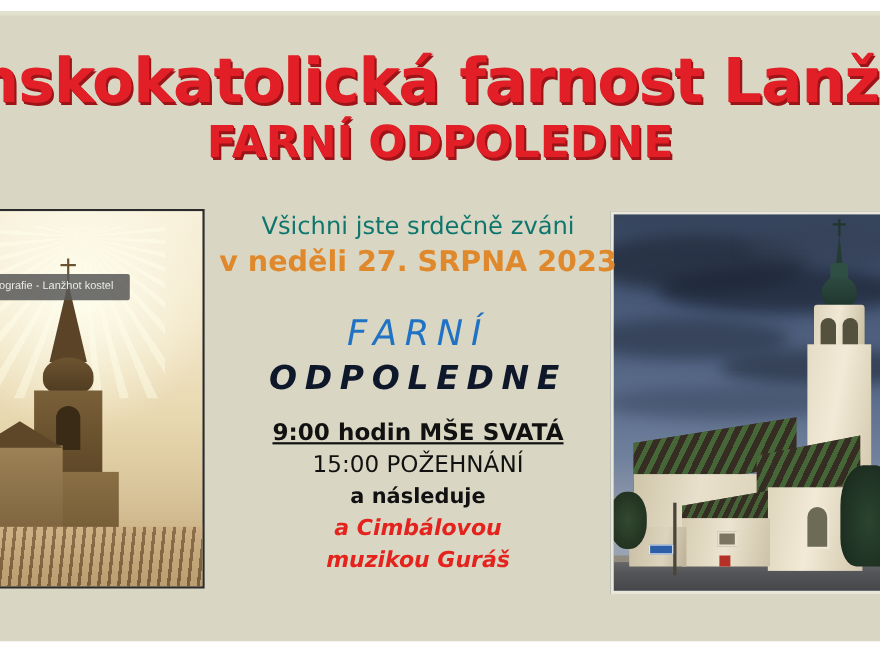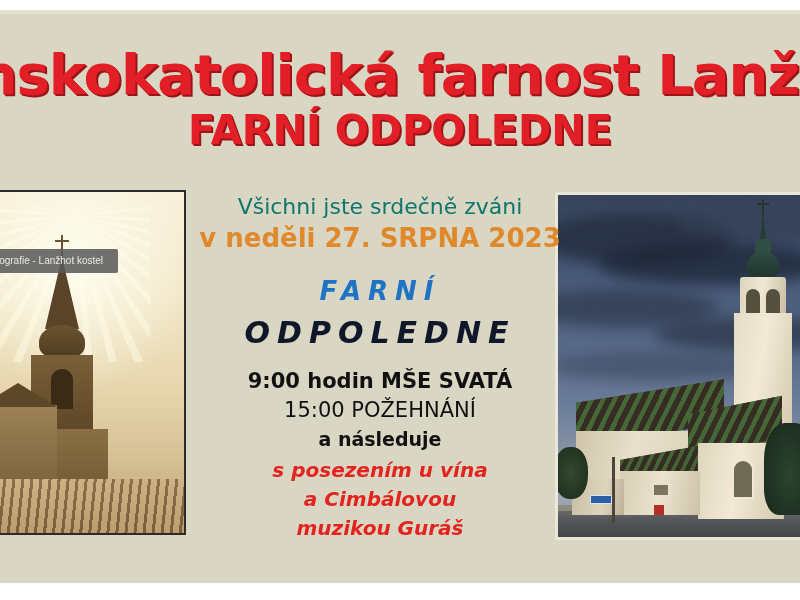--- a/index.html
+++ b/index.html
@@ -517,44 +517,45 @@
   .t-date {
     font-family: "DejaVu Sans", sans-serif;
     font-size: 26px;
     line-height: 30px;
     font-weight: bold;
     color: #e0892c;
     margin-top: 1px;
   }
   .t-big {
     font-family: "DejaVu Sans", sans-serif;
-    font-size: 26px;
+    font-size: 32px;
     line-height: 44px;
-    font-weight: bold;
+    font-weight: normal;
     font-style: italic;
     letter-spacing: 7px;
     color: #1f72c4;
-    margin-top: 16px;
+    margin-top: 28px;
   }
   .t-big2 {
     font-family: "DejaVu Sans", sans-serif;
     font-size: 30px;
     line-height: 40px;
     font-weight: bold;
     font-style: italic;
     letter-spacing: 7px;
     color: #0f172a;
   }
   .t-time {
     font-family: "DejaVu Sans", sans-serif;
     font-size: 21px;
     line-height: 29px;
     font-weight: bold;
     color: #111111;
     margin-top: 14px;
+    text-decoration: underline;
   }
   .t-time2 {
     font-family: "DejaVu Sans", sans-serif;
     font-size: 21px;
     line-height: 29px;
     font-weight: normal;
     color: #111111;
   }
   .t-follow {
     font-family: "DejaVu Sans", sans-serif;
@@ -660,18 +661,17 @@
   </div>
 
   <div class="center-text">
     <div class="t-invite">Všichni jste srdečně zváni</div>
     <div class="t-date">v neděli 27. SRPNA 2023</div>
     <div class="t-big">FARNÍ</div>
     <div class="t-big2">ODPOLEDNE</div>
     <div class="t-time">9:00 hodin MŠE SVATÁ</div>
     <div class="t-time2">15:00 POŽEHNÁNÍ</div>
     <div class="t-follow">a následuje</div>
-    <div class="t-sub">s posezením u vína</div>
     <div class="t-sub2">a Cimbálovou</div>
     <div class="t-sub2">muzikou Guráš</div>
   </div>
 
 </div>
 
 </body></html>

